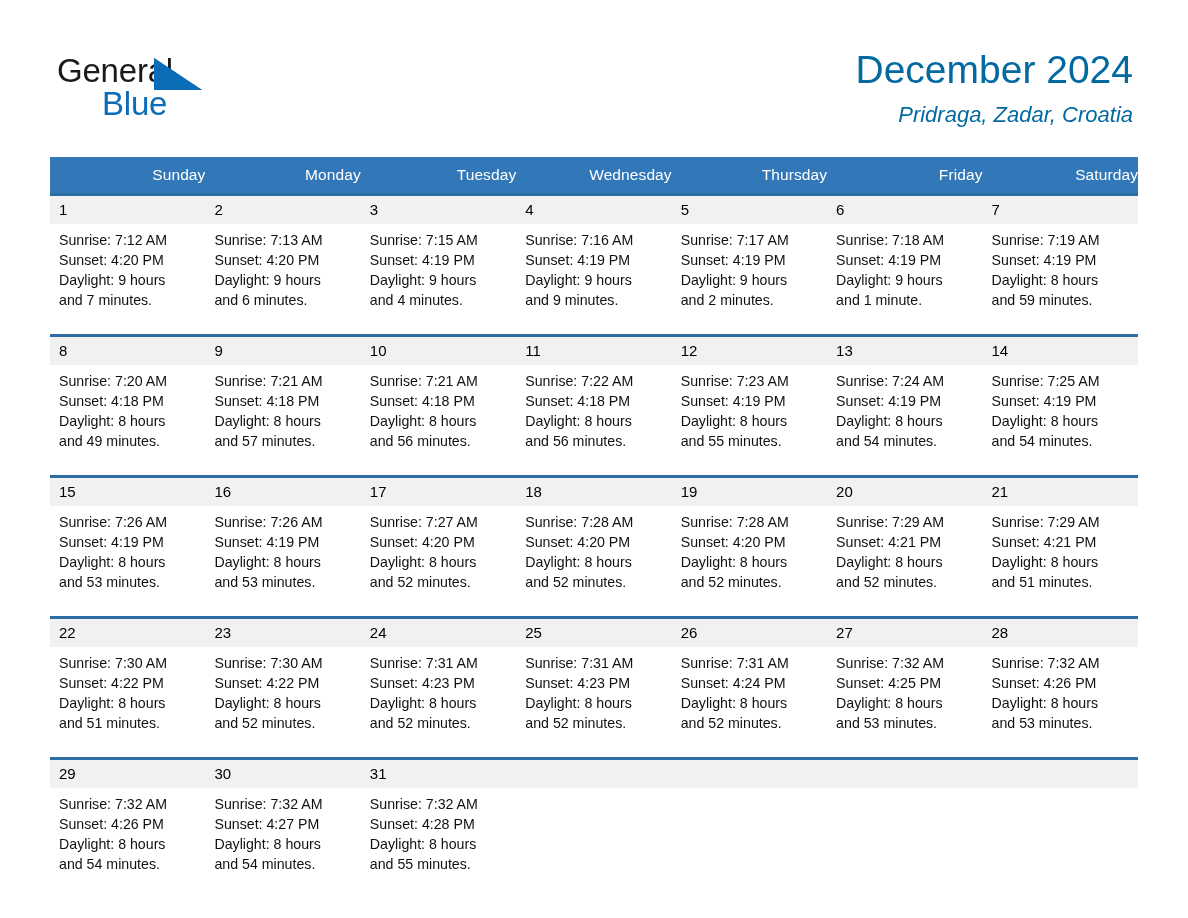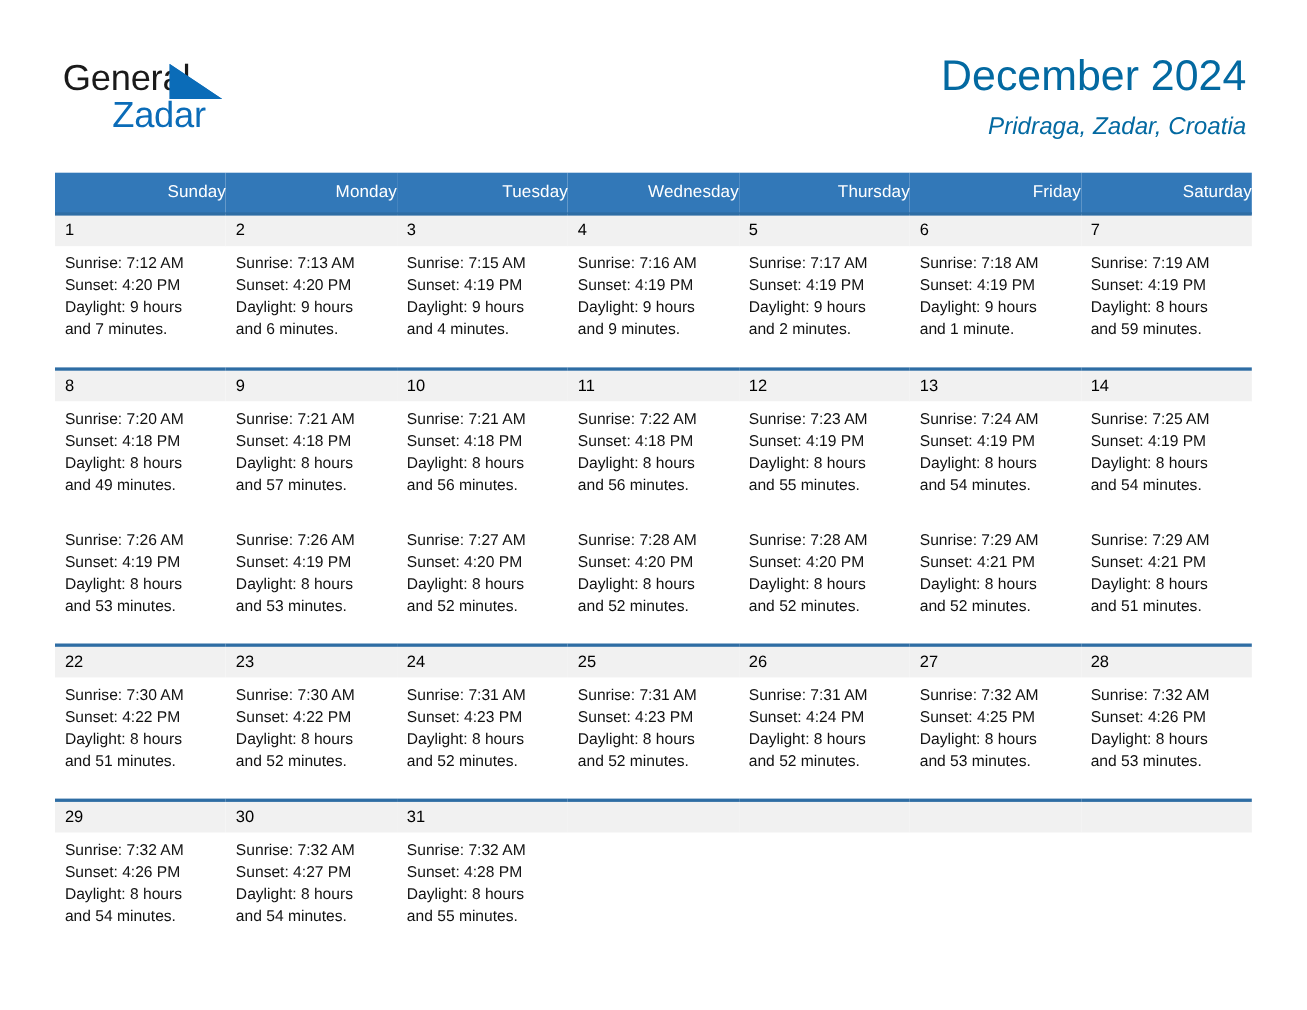--- a/index.html
+++ b/index.html
@@ -158,21 +158,21 @@
     <div class="logo">
       <div class="logo-row1">
         <span class="logo-general">General</span>
         <span class="logo-triangle">
           <svg width="48" height="32" viewBox="0 0 48 32" xmlns="http://www.w3.org/2000/svg">
             <polygon points="0,0 0,32 48,32" fill="#0b6cb8" transform="translate(0,0)"></polygon>
             <polygon points="0,0 48,32 0,32" fill="#0b6cb8"></polygon>
           </svg>
         </span>
       </div>
-      <span class="logo-blue">Zadar</span>
+      <span class="logo-blue">Blue</span>
     </div>
 
     <div class="title-block">
       <h1 class="cal-title">December 2024</h1>
       <div class="cal-location">Pridraga, Zadar, Croatia</div>
     </div>
 
   </div>
 
   <table class="calendar">
@@ -305,20 +305,29 @@
           <div class="info-line">Sunrise: 7:25 AM</div>
           <div class="info-line">Sunset: 4:19 PM</div>
           <div class="info-line">Daylight: 8 hours</div>
           <div class="info-line">and 54 minutes.</div>
         </td>
       </tr>
       <tr class="week-sep">
           <td colspan="7"></td>
         </tr>
 
+      <tr class="daynum">
+        <td>15</td>
+        <td>16</td>
+        <td>17</td>
+        <td>18</td>
+        <td>19</td>
+        <td>20</td>
+        <td>21</td>
+      </tr>
       <tr class="dayinfo">
         <td>
           <div class="info-line">Sunrise: 7:26 AM</div>
           <div class="info-line">Sunset: 4:19 PM</div>
           <div class="info-line">Daylight: 8 hours</div>
           <div class="info-line">and 53 minutes.</div>
         </td>
         <td>
           <div class="info-line">Sunrise: 7:26 AM</div>
           <div class="info-line">Sunset: 4:19 PM</div>

